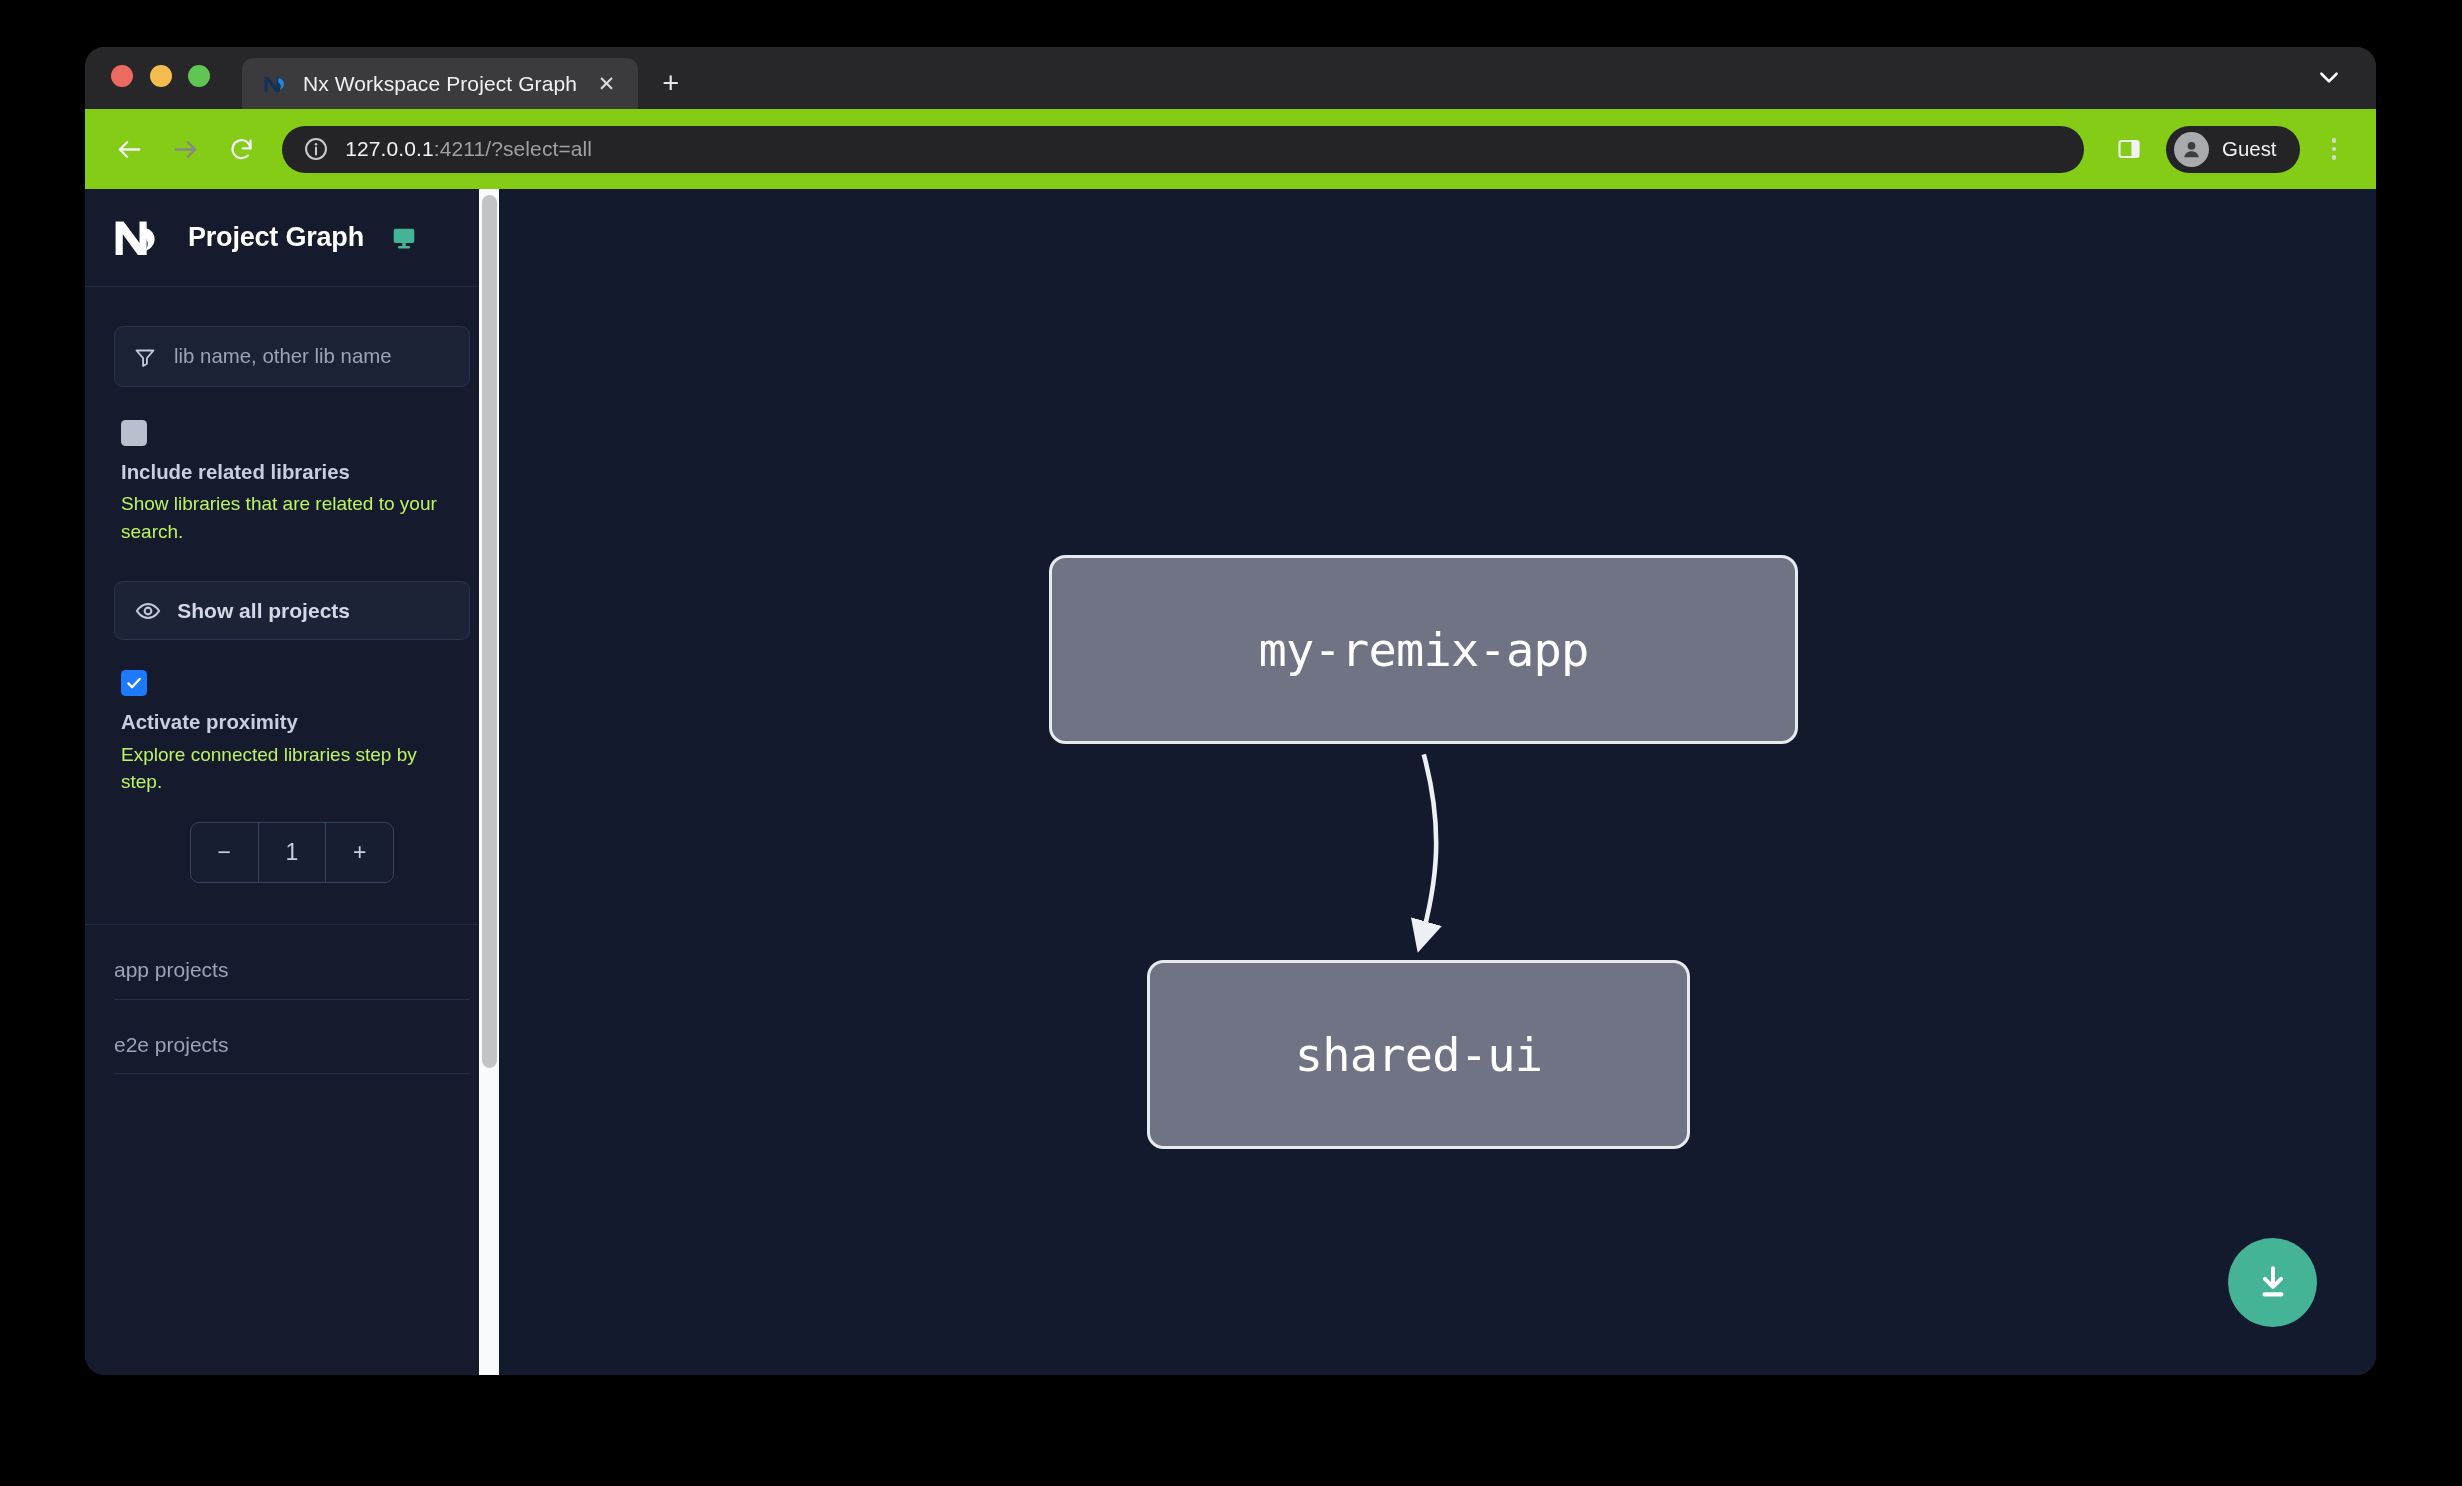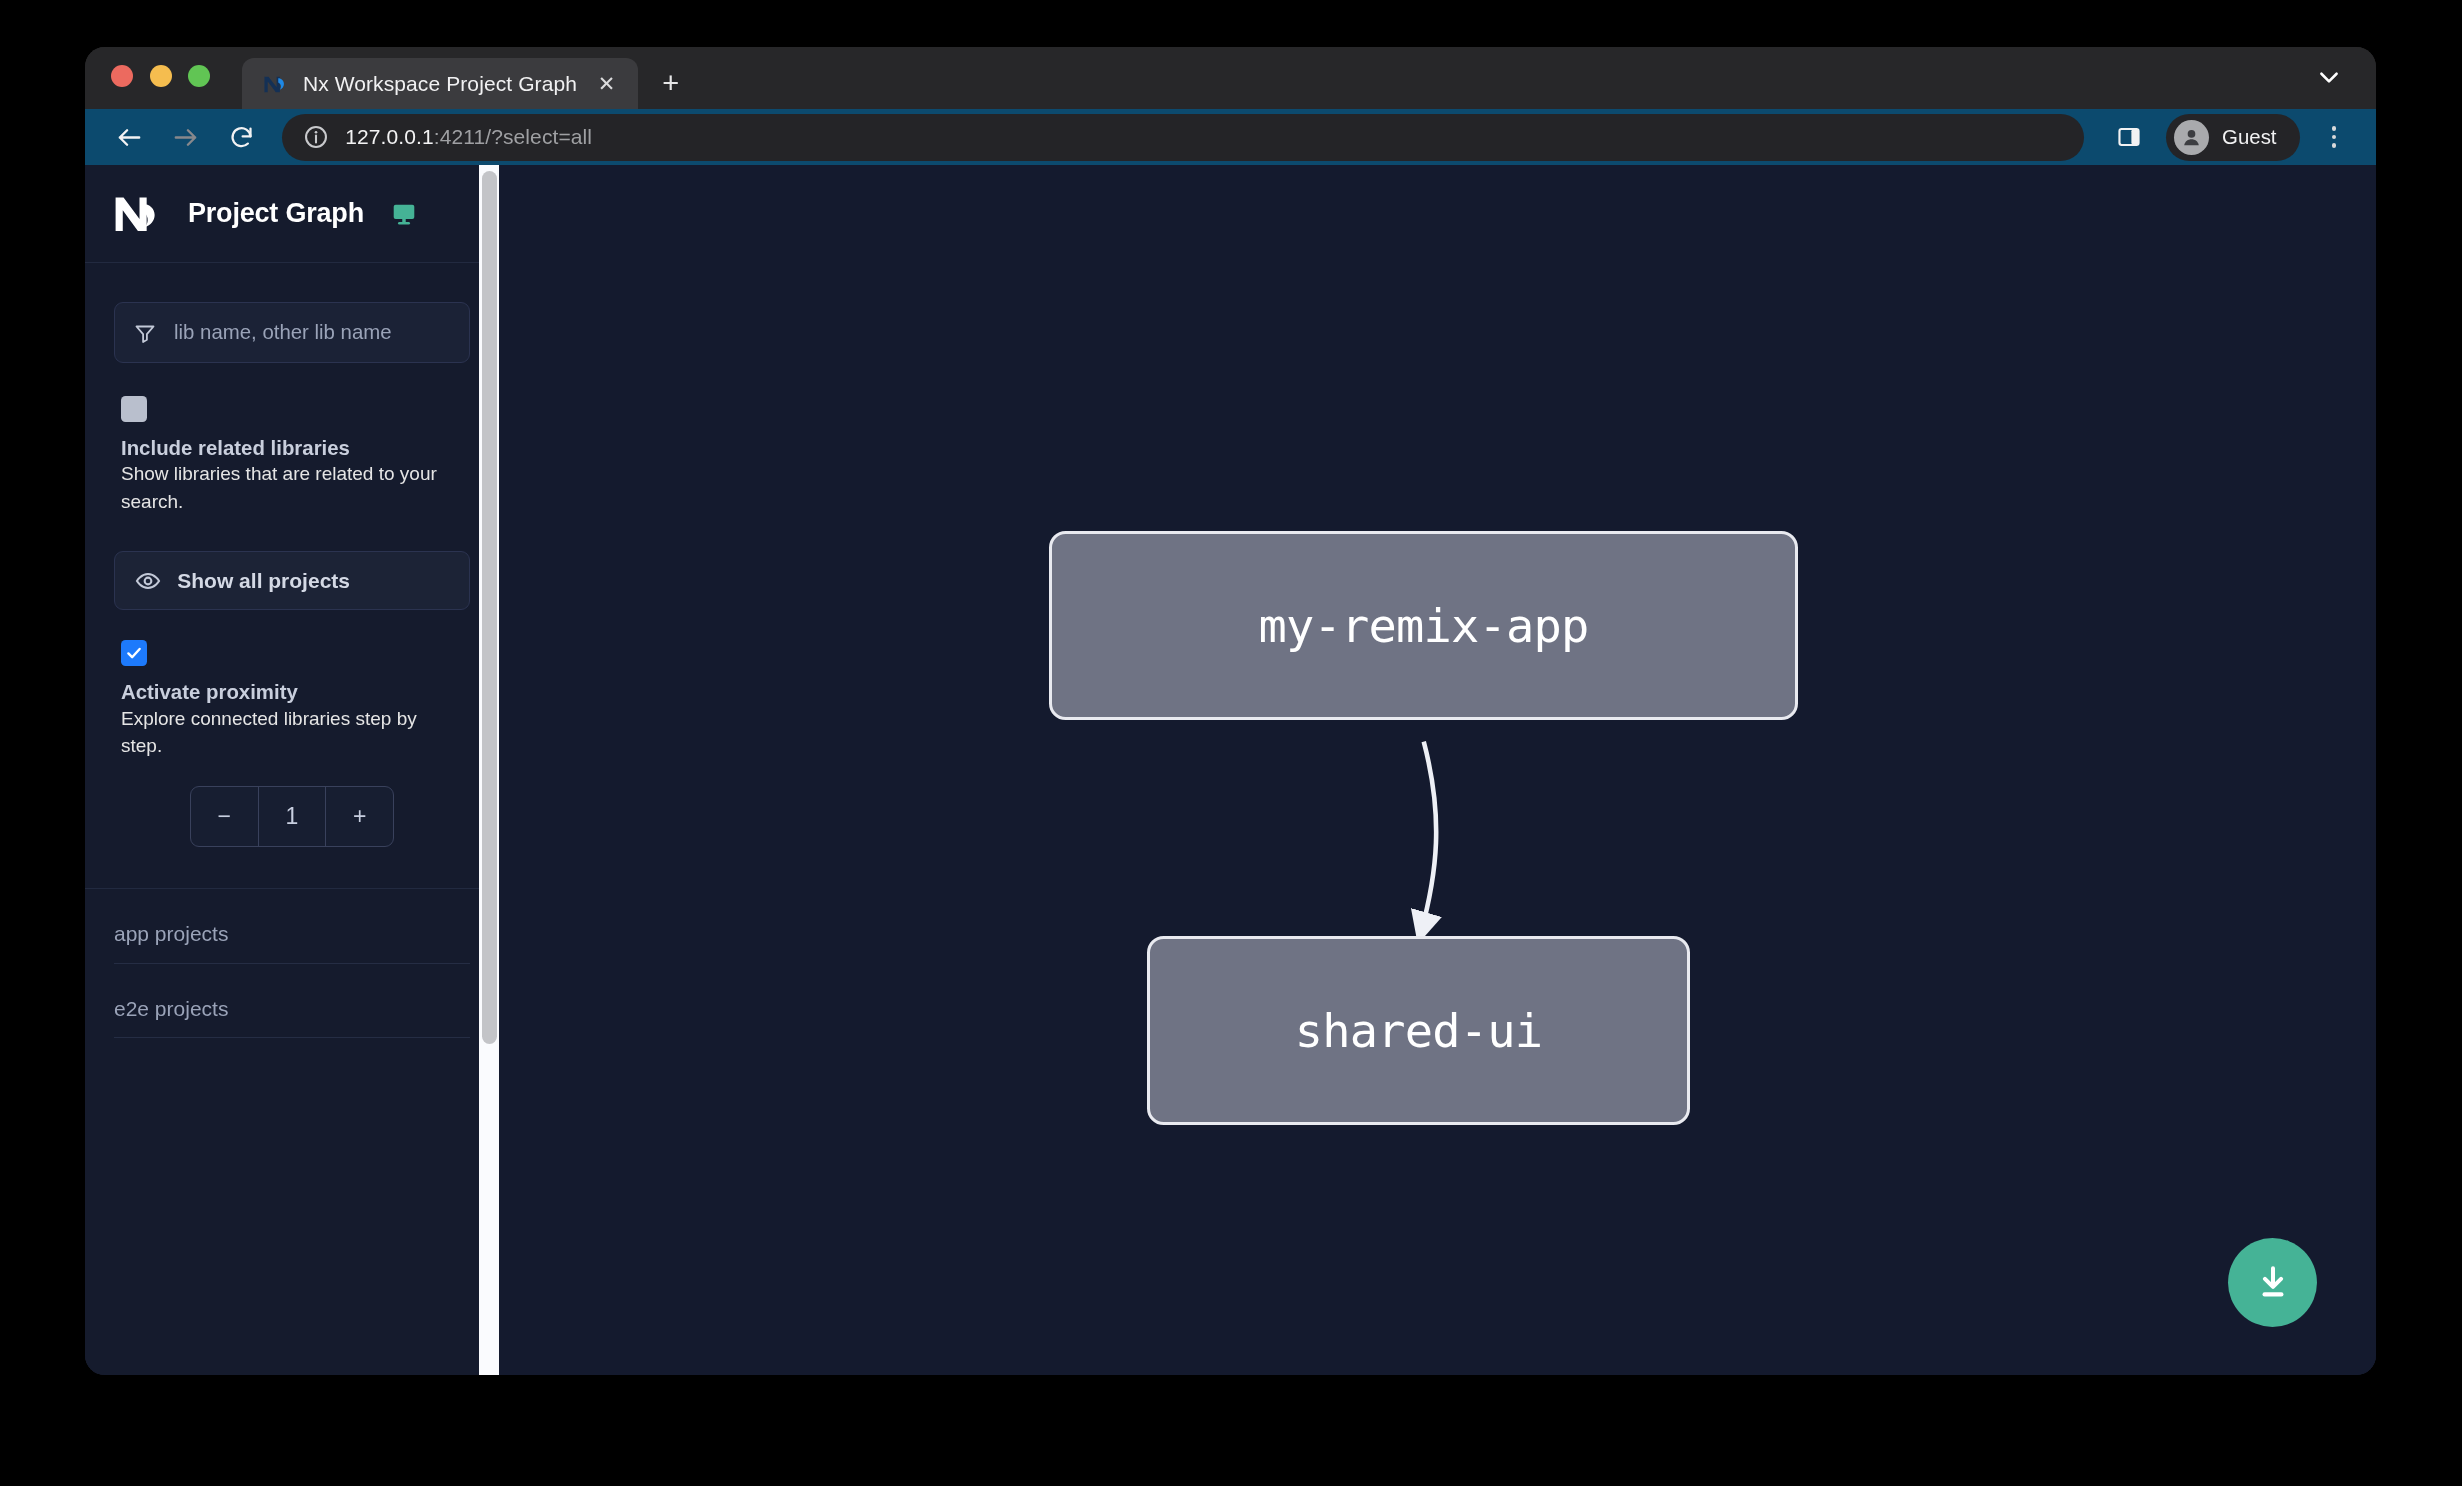--- a/index.html
+++ b/index.html
@@ -66,21 +66,21 @@
     color: #e6e6e7; font-size: 29px; font-weight: 300; line-height: 1;
   }
   .tab-list-btn {
     position: absolute; right: 26px; bottom: 10.6px;
     width: 42px; height: 42px;
     display: flex; align-items: center; justify-content: center;
   }
 
   
   .toolbar {
-    height: 56px; background: #0c4a6e;
+    height: 80px; background: #84cc16;
     display: flex; align-items: center;
     padding: 0 21px 0 19.7px; gap: 6px; flex: none;
   }
   .nav-btn {
     width: 50px; height: 50px; border-radius: 50%;
     display: flex; align-items: center; justify-content: center;
     flex: none;
   }
   .omnibox {
     flex: 1; height: 47px; margin: 0 13.6px 0 9px;
@@ -161,21 +161,21 @@
   .opt-block.tight { margin-top: 26px; }
   .cb {
     width: 26px; height: 26px; border-radius: 4.5px; flex: none; margin-top: 3.8px;
     display: flex; align-items: center; justify-content: center;
   }
   .cb.muted { background: #b9bfcd; }
   .cb.empty { background: #ffffff; }
   .cb.checked { background: #1d7afc; }
   .cb-check { width: 18px; height: 18px; display: block; }
   .opt-title { color: #c9cfdd; font-size: 20.4px; font-weight: bold; line-height: 1.2; }
-  .opt-desc { color: #e5e5e5; font-size: 19px; line-height: 1.45; margin-top: 0; max-width: 325px; }
+  .opt-desc { color: #bef264; font-size: 19px; line-height: 1.45; margin-top: 6px; max-width: 325px; }
 
   .btn-list { padding: 0 29px; margin-top: 36px; display: flex; flex-direction: column; gap: 18px; }
   .side-btn {
     height: 59px; background: #1c2336;
     border: 1.5px solid #2b3350; border-radius: 9px;
     display: flex; align-items: center; gap: 16.6px; padding: 0 19.7px;
   }
   .side-btn-label { color: #d4d9e5; font-size: 21px; font-weight: bold; }
 
   .stepper {

